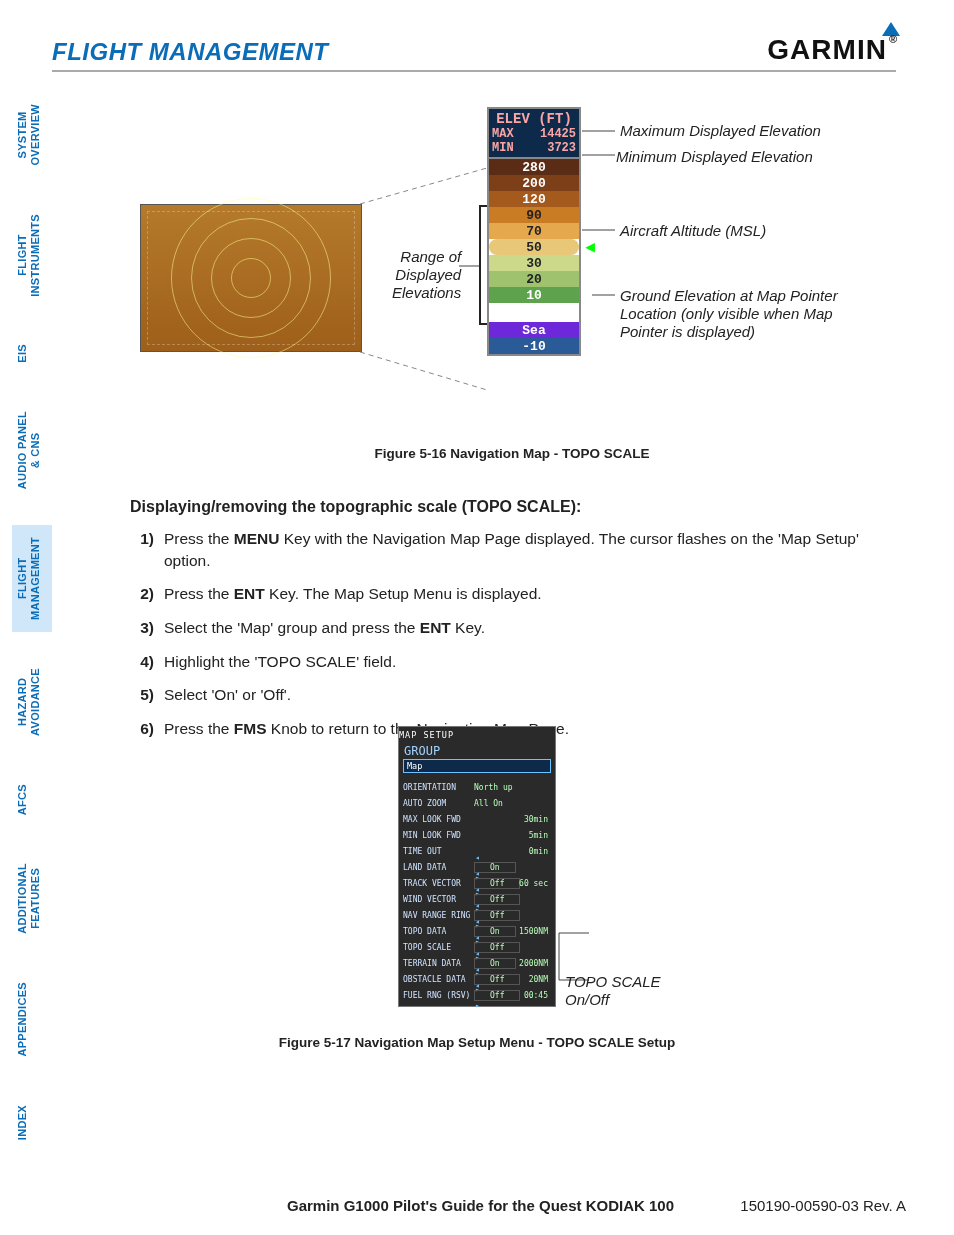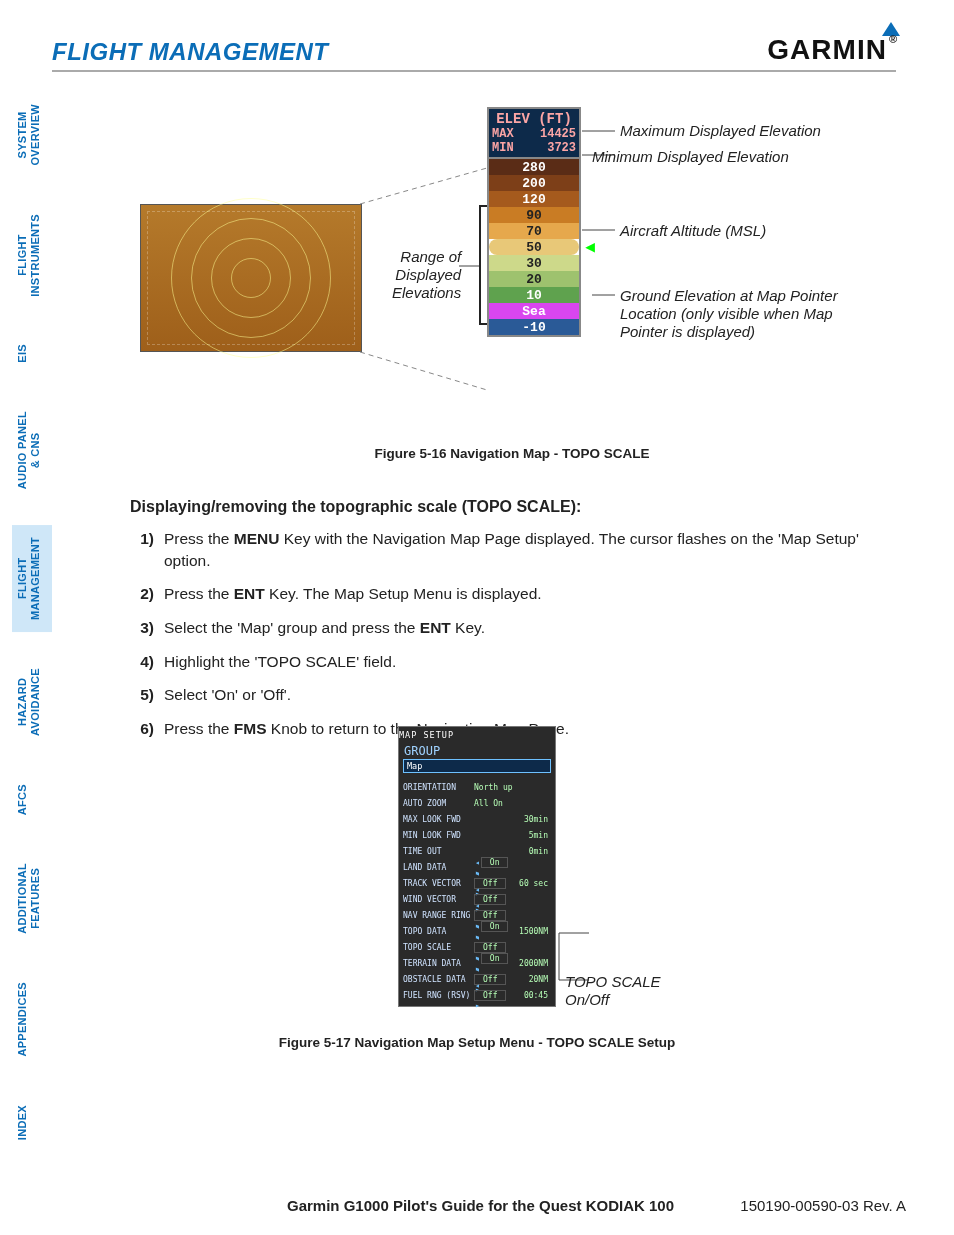--- a/index.html
+++ b/index.html
@@ -59,21 +59,21 @@
   .fig2-wrap { position:absolute; top:726px; left:0; right:0; text-align:center; }
   .setup-panel { display:inline-block; width:158px; background:#2a2a2a; border:1px solid #777; text-align:left; font-family:"Lucida Console",monospace; font-size:8.5px; color:#cce; position:relative; }
   .sp-title { text-align:left; color:#fff; padding:3px 0; letter-spacing:1px; }
   .sp-group-lab { color:#9fd2ff; font-size:12px; margin:1px 0 0 5px; }
   .sp-group { background:#0d2a4a; border:1px solid #6ec1ff; margin:1px 4px 2px; padding:1px 3px; color:#fff; font-size:8.5px; }
   .sp-rows { margin:6px 4px 3px; }
   .sp-row { display:flex; align-items:center; height:16px; }
   .sp-row .lab { width:68px; color:#cfe3ff; font-size:8px; }
   .sp-row .val { width:42px; color:#b7ffb7; text-align:left; padding-left:3px; font-size:8px; }
   .sp-row .extra { flex:1; color:#b7ffb7; text-align:right; padding-right:3px; font-size:8px; }
-  .sp-row .box { border:0.5px solid #555; display:inline-block; padding:0 8px; color:#b7ffb7; font-size:8px; }
+  .sp-row .box { border:0.5px solid #555; display:inline-block; padding:0 15px; color:#b7ffb7; font-size:8px; }
   .sp-row .arrow { color:#6ec1ff; margin:0 1px; font-size:8px; }
   .fig2-callout { position:absolute; left:565px; top:247px; font-style:italic; font-size:15px; line-height:1.2; text-align:left; }
 
   .footer { position:absolute; bottom:21px; left:55px; right:48px; display:flex; justify-content:flex-end; font-size:15px; }
   .footer .center { font-weight:700; position:absolute; left:50%; transform:translateX(-50%); }
 </style>
 </head>
 <body>
 
 <div class="page-header">
@@ -138,28 +138,28 @@
     <div class="scale-body" id="scale-body">
         <div class="scale-cell" style="background: rgb(90, 44, 22); color: rgb(255, 255, 255); position: relative;">280</div>
         <div class="scale-cell" style="background: rgb(125, 63, 24); color: rgb(255, 255, 255); position: relative;">200</div>
         <div class="scale-cell" style="background: rgb(165, 90, 29); color: rgb(255, 255, 255); position: relative;">120</div>
         <div class="scale-cell" style="background: rgb(201, 124, 36); color: rgb(34, 34, 34); position: relative;">90</div>
         <div class="scale-cell" style="background: rgb(230, 168, 76); color: rgb(34, 34, 34); position: relative;">70</div>
         <div class="scale-cell" style="background: rgb(232, 200, 120); color: rgb(34, 34, 34); position: relative; border-radius: 9px;">50<span class="pointer-arrow">◀</span></div>
         <div class="scale-cell" style="background: rgb(205, 217, 138); color: rgb(34, 34, 34); position: relative;">30</div>
         <div class="scale-cell" style="background: rgb(158, 194, 110); color: rgb(34, 34, 34); position: relative;">20</div>
         <div class="scale-cell" style="background: rgb(95, 162, 78); color: rgb(255, 255, 255); position: relative;">10</div>
-        <div class="scale-cell" style="background: #d946ef; color: rgb(255, 255, 255); position: relative;">Sea</div>
+        <div class="scale-cell" style="background: #6d28d9; color: rgb(255, 255, 255); position: relative; margin-top: 19px;">Sea</div>
         <div class="scale-cell" style="background: rgb(42, 90, 151); color: rgb(255, 255, 255); position: relative;">-10</div>
       </div>
   </div>
   <div class="bracket" style="left: 349px; top: 105px; height: 120px;"></div>
 
   <div class="callout" style="left:490px;top:22px;">Maximum Displayed Elevation</div>
-  <div class="callout" style="left:462px;top:48px;">Minimum Displayed Elevation</div>
+  <div class="callout" style="left:486px;top:48px;">Minimum Displayed Elevation</div>
   <div class="callout" style="left:490px;top:122px;">Aircraft Altitude (MSL)</div>
   <div class="callout" style="left:490px;top:187px;width:260px;">Ground Elevation at Map Pointer Location (only visible when Map Pointer is displayed)</div>
   <div class="callout" style="left:262px;top:148px;text-align:right;white-space:pre-line;">Range of
 Displayed
 Elevations</div>
 
   <div class="fig-caption" style="top:346px;">Figure 5-16  Navigation Map - TOPO SCALE</div>
 </div>
 
 <div class="body-text">

